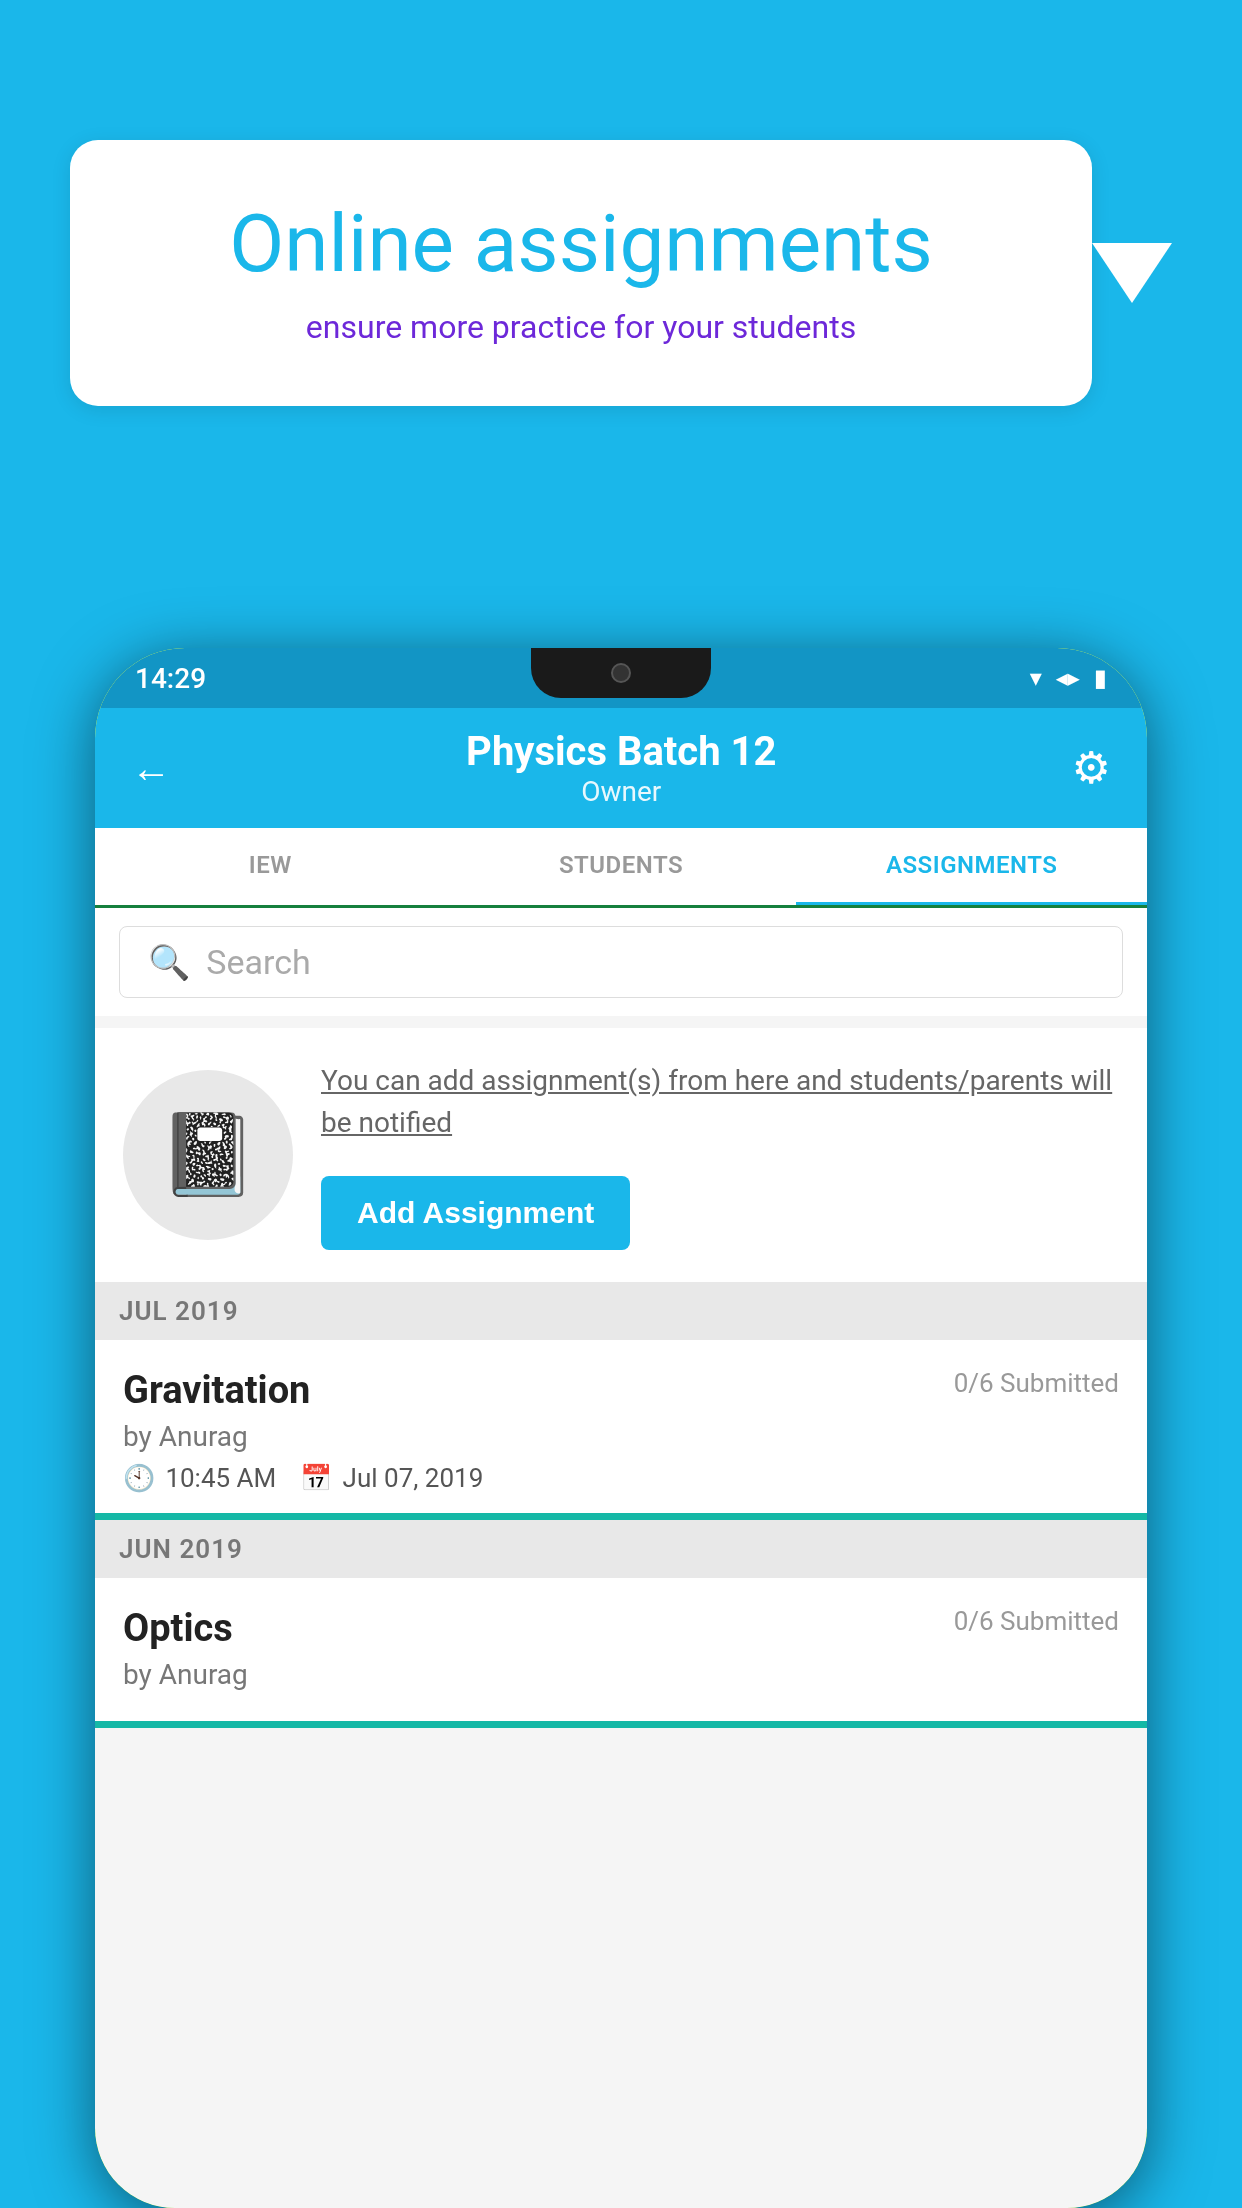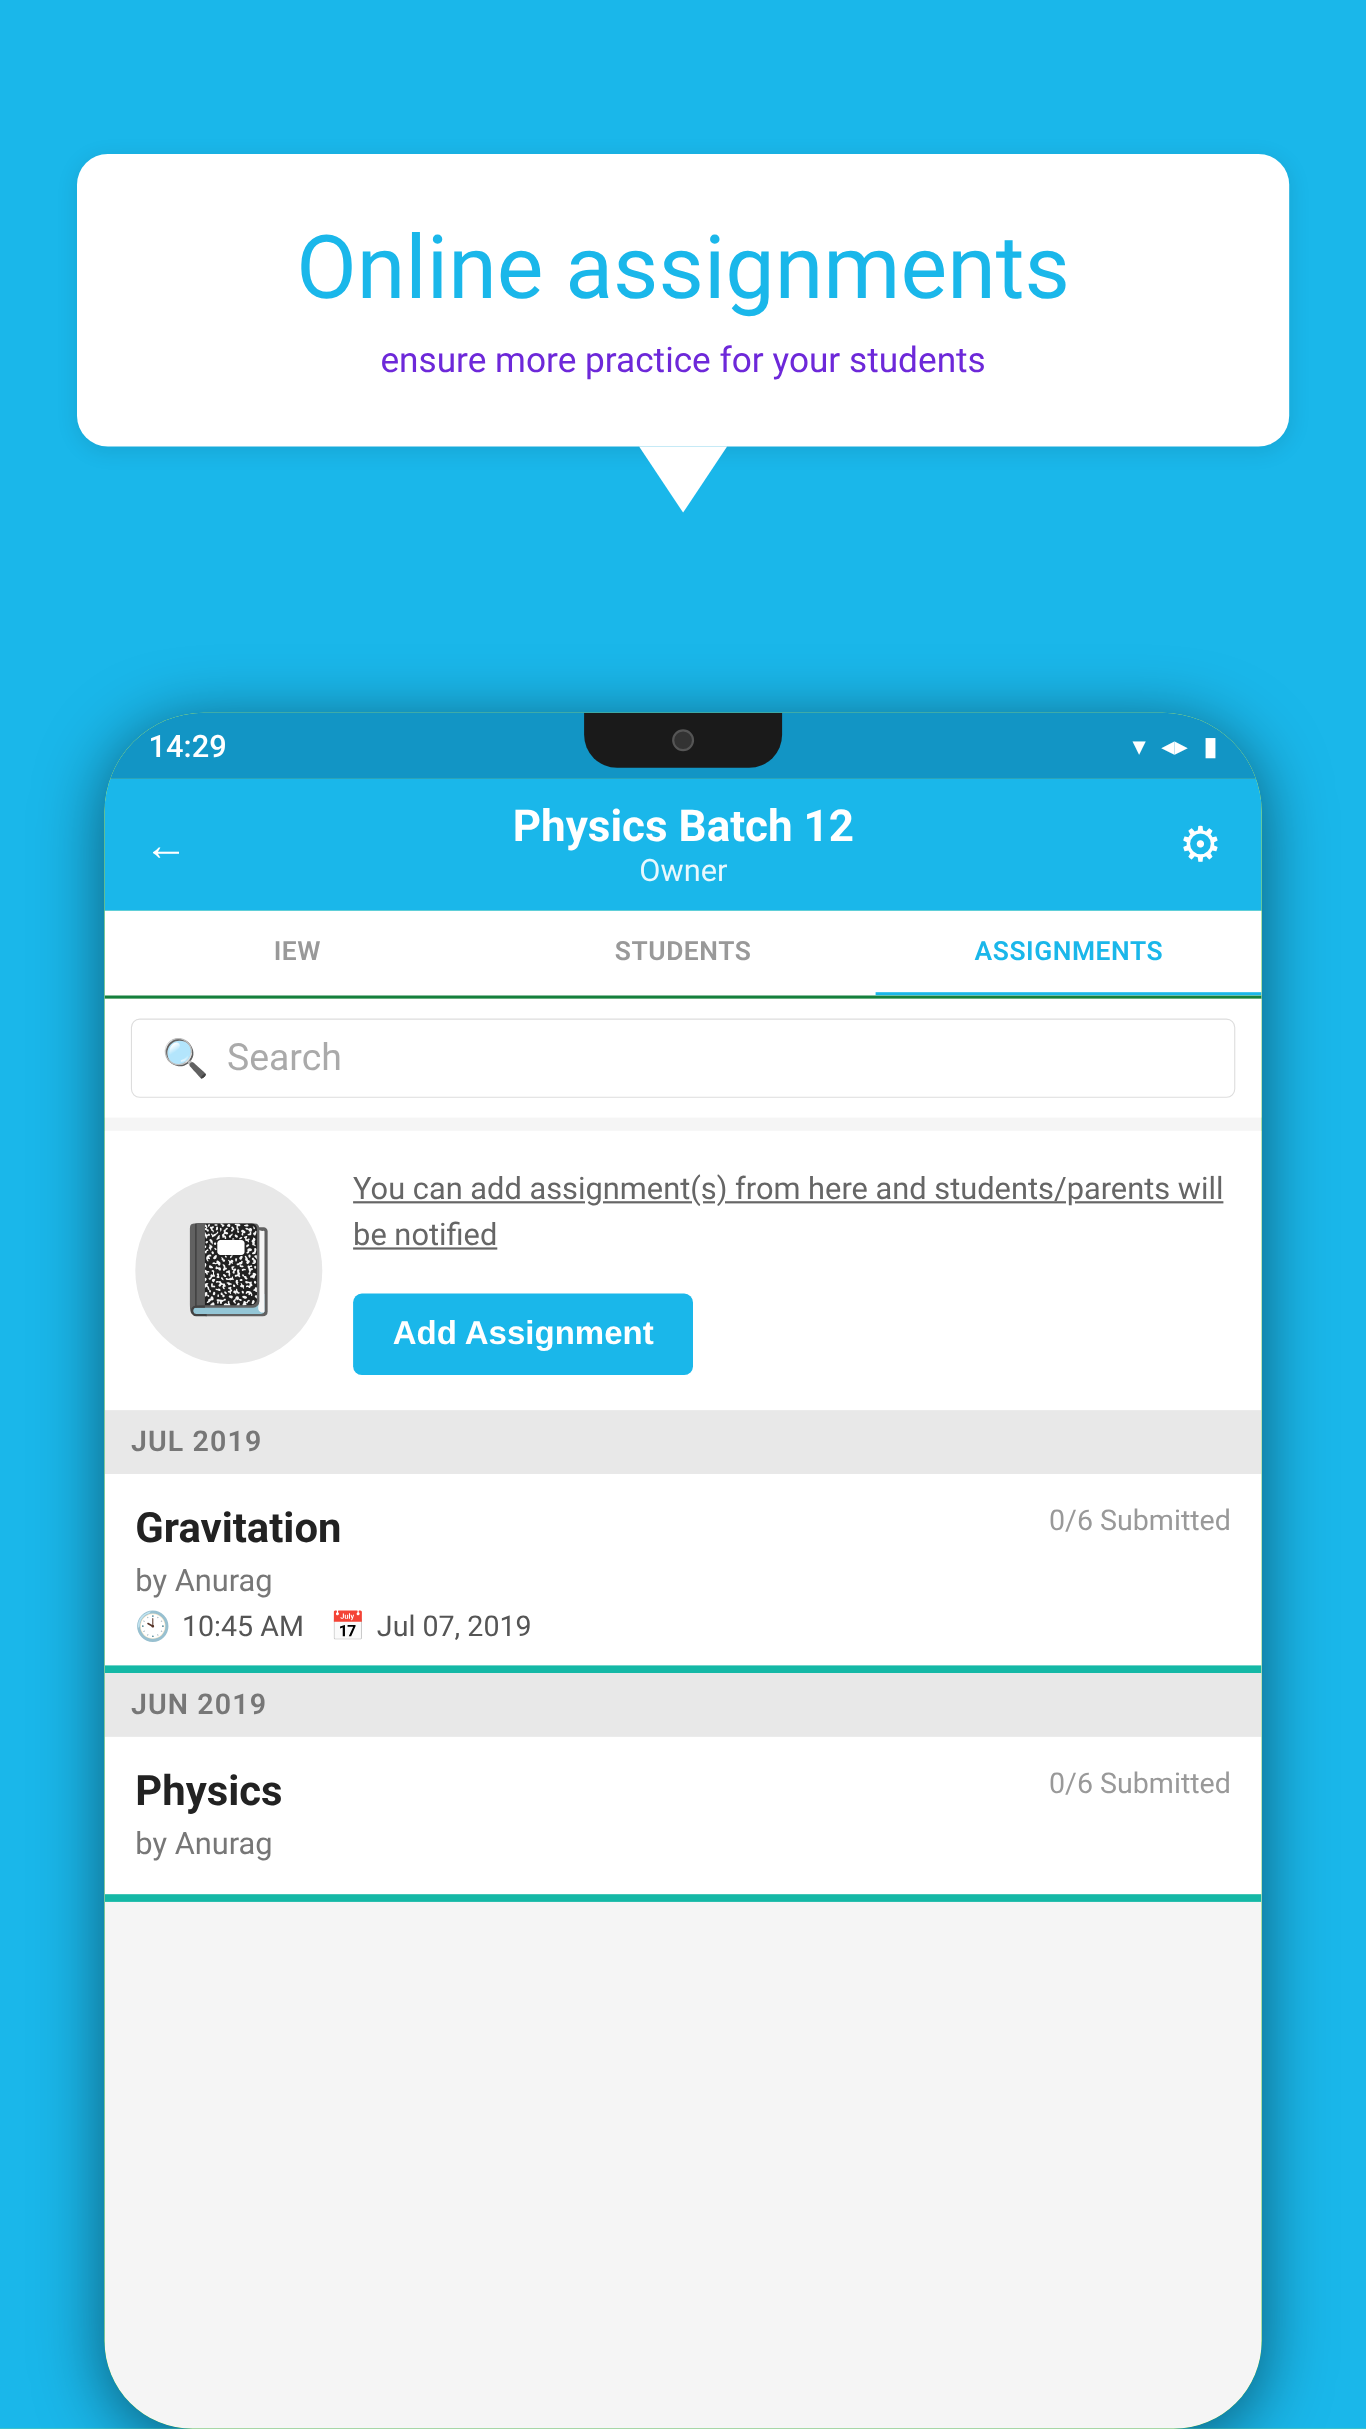--- a/index.html
+++ b/index.html
@@ -12,21 +12,21 @@
       position: relative;
     }
 
     
     .speech-bubble-container {
       position: absolute;
       top: 140px;
       left: 70px;
       right: 70px;
       display: flex;
-      flex-direction: column;
+      flex-direction: row;
       align-items: center;
     }
     .speech-bubble {
       background: white;
       border-radius: 28px;
       padding: 60px 80px;
       width: 100%;
       text-align: center;
       box-shadow: 0 4px 20px rgba(0,0,0,0.1);
     }
@@ -404,21 +404,21 @@
           </div>
         </div>
       </div>
 
       <div class="section-header">
         <span class="section-label">JUN 2019</span>
       </div>
 
       <div class="assignment-row">
         <div class="assignment-top">
-          <span class="assignment-name">Physics</span>
+          <span class="assignment-name">Optics</span>
           <span class="assignment-submitted">0/6 Submitted</span>
         </div>
         <div class="assignment-by">by Anurag</div>
       </div>
 
     </div>
   </div>
 </div>
 
 </body></html>

